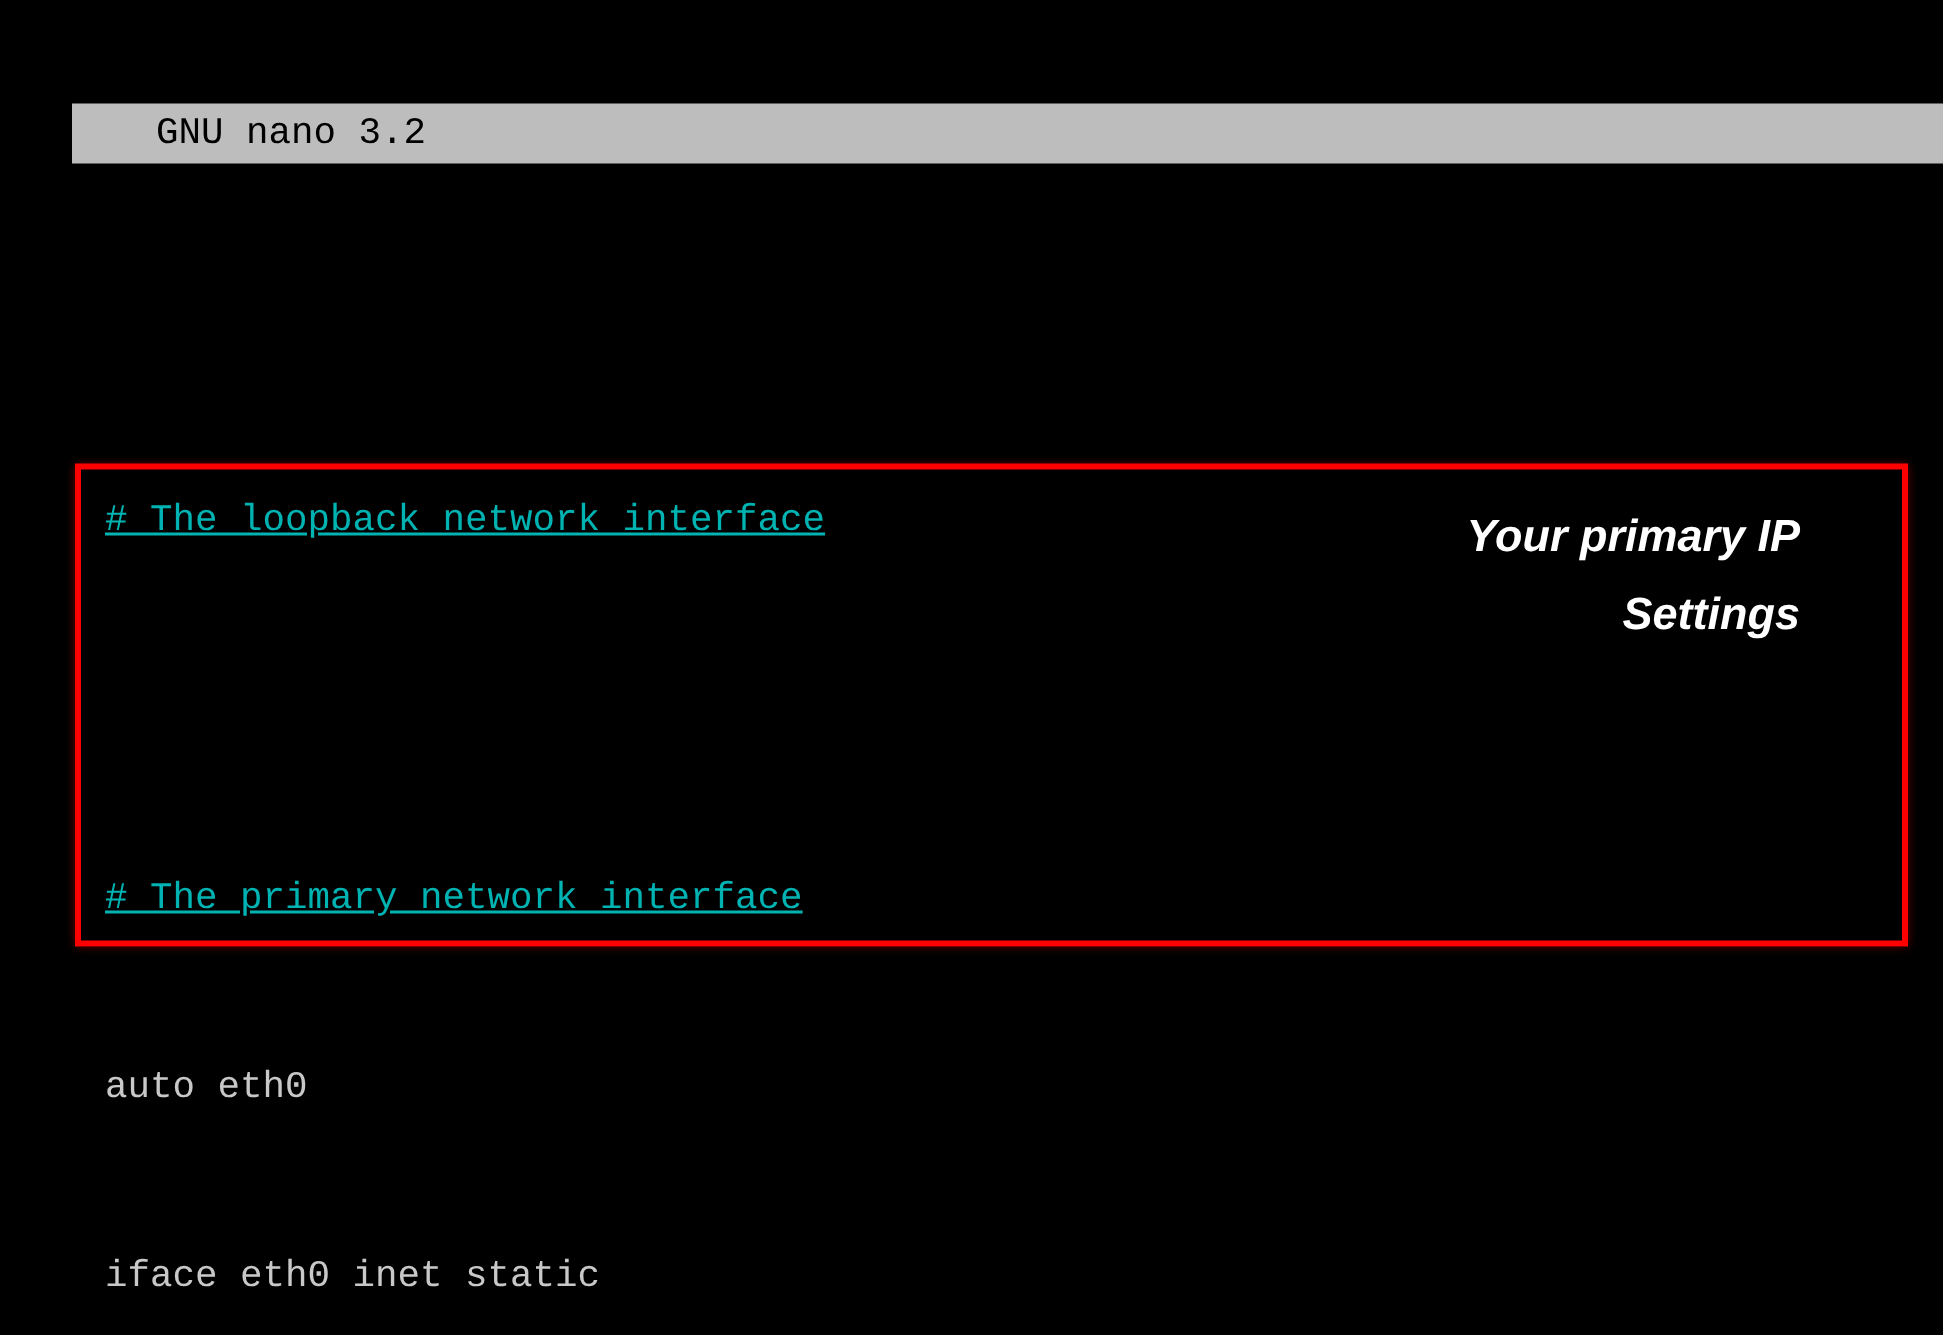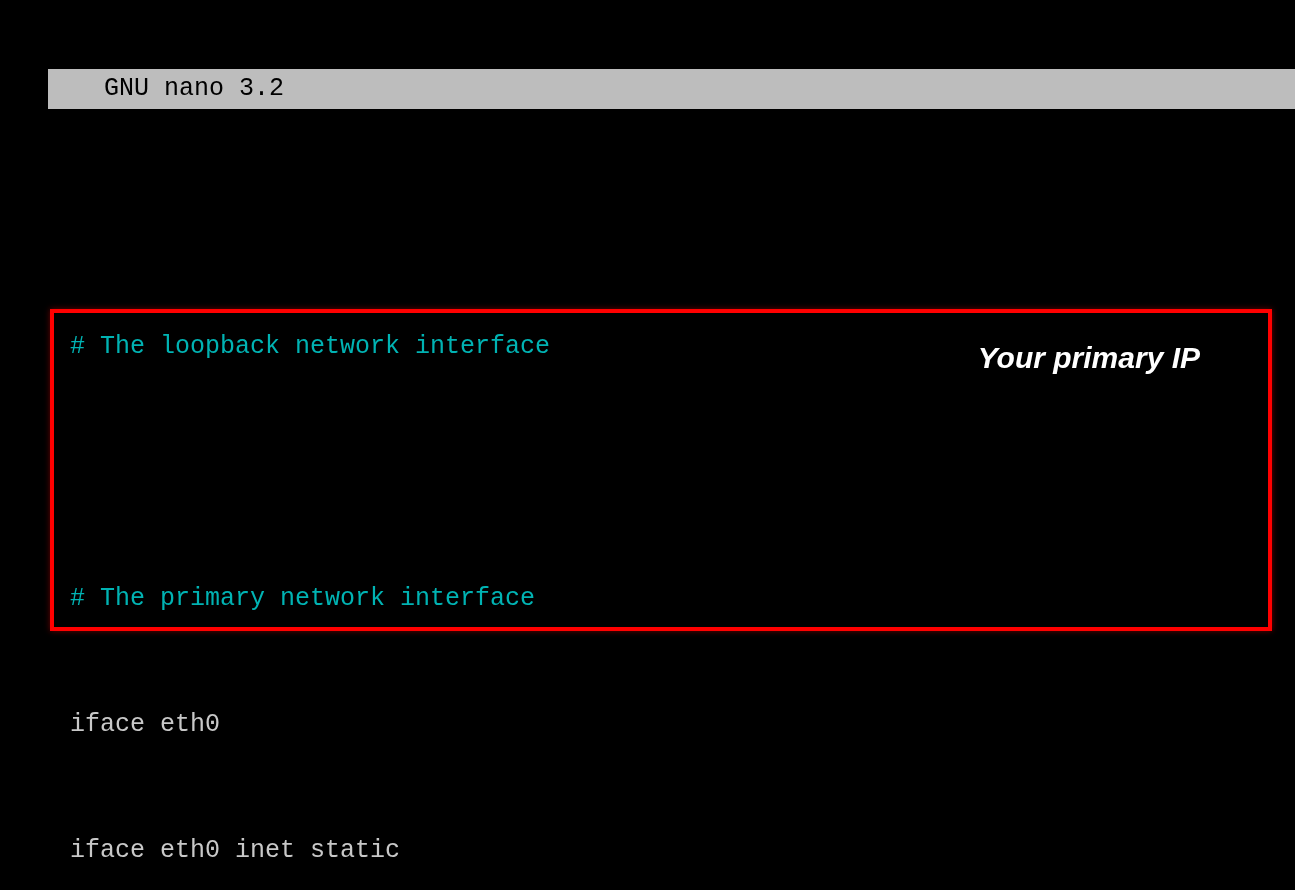--- a/index.html
+++ b/index.html
@@ -30,20 +30,21 @@
       margin-top: 20px;
       white-space: pre;
     }
     .line {
       line-height: 36px;
       height: 36px;
       padding-left: 6px;
     }
     .comment {
       color: #00b3b3;
+      text-decoration: underline;
     }
     .text-normal {
       color: #c8c8c8;
     }
     .text-green {
       color: #4caf50;
     }
     .indent {
       padding-left: 80px;
     }
@@ -81,21 +82,21 @@
 
 <div class="title-bar">
   <span>GNU nano 3.2</span>
 </div>
 
 <div class="editor-content">
   <div class="line"></div>
   <div class="line comment"># The loopback network interface</div>
   <div class="line"></div>
   <div class="line comment"># The primary network interface</div>
-  <div class="line text-normal">iface eth0</div>
+  <div class="line text-normal">auto eth0</div>
   <div class="line text-normal">iface eth0 inet static</div>
   <div class="line indent"><span class="text-green">address 192.51.100.10</span><span class="annotation-inline">(primary IP)</span></div>
   
   
   
   
   
   
   
   
@@ -104,13 +105,14 @@
   
   
   
   
 </div>
 
 <div class="annotation-box" id="anno-box" style="top: 261px; left: 2px; width: 1222px; height: 322px;"></div>
 
 <div class="annotation-label" id="anno-label" style="top: 276px; right: 95px;">
   <div>Your primary IP</div>
+  <div>Settings</div>
 </div>
 
 </body></html>

